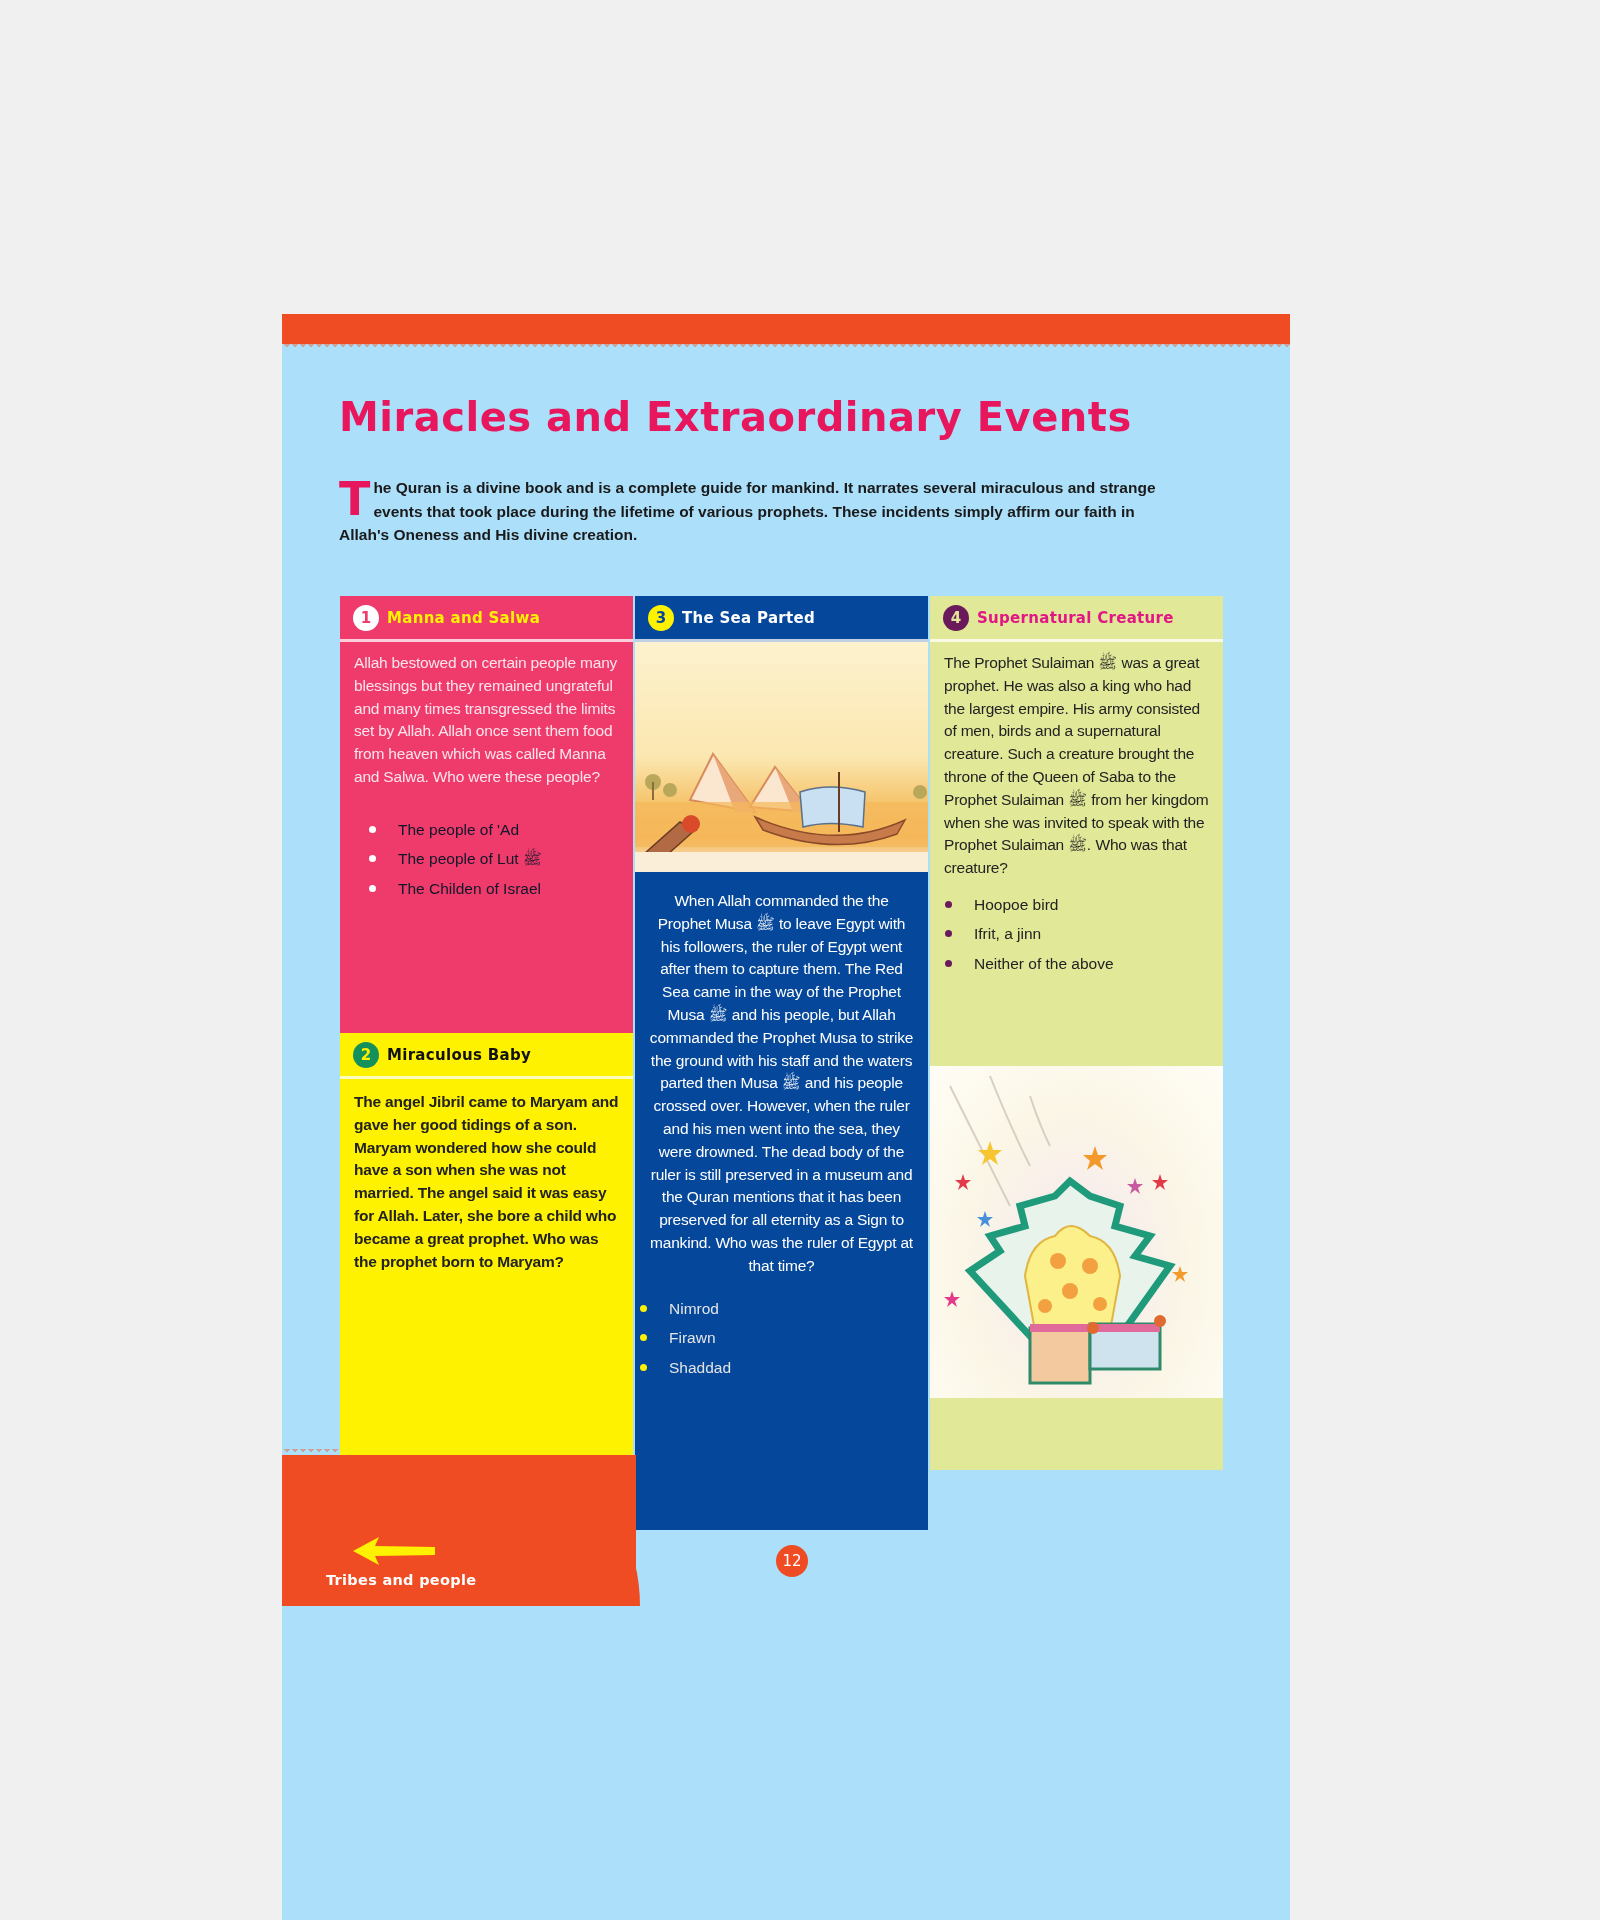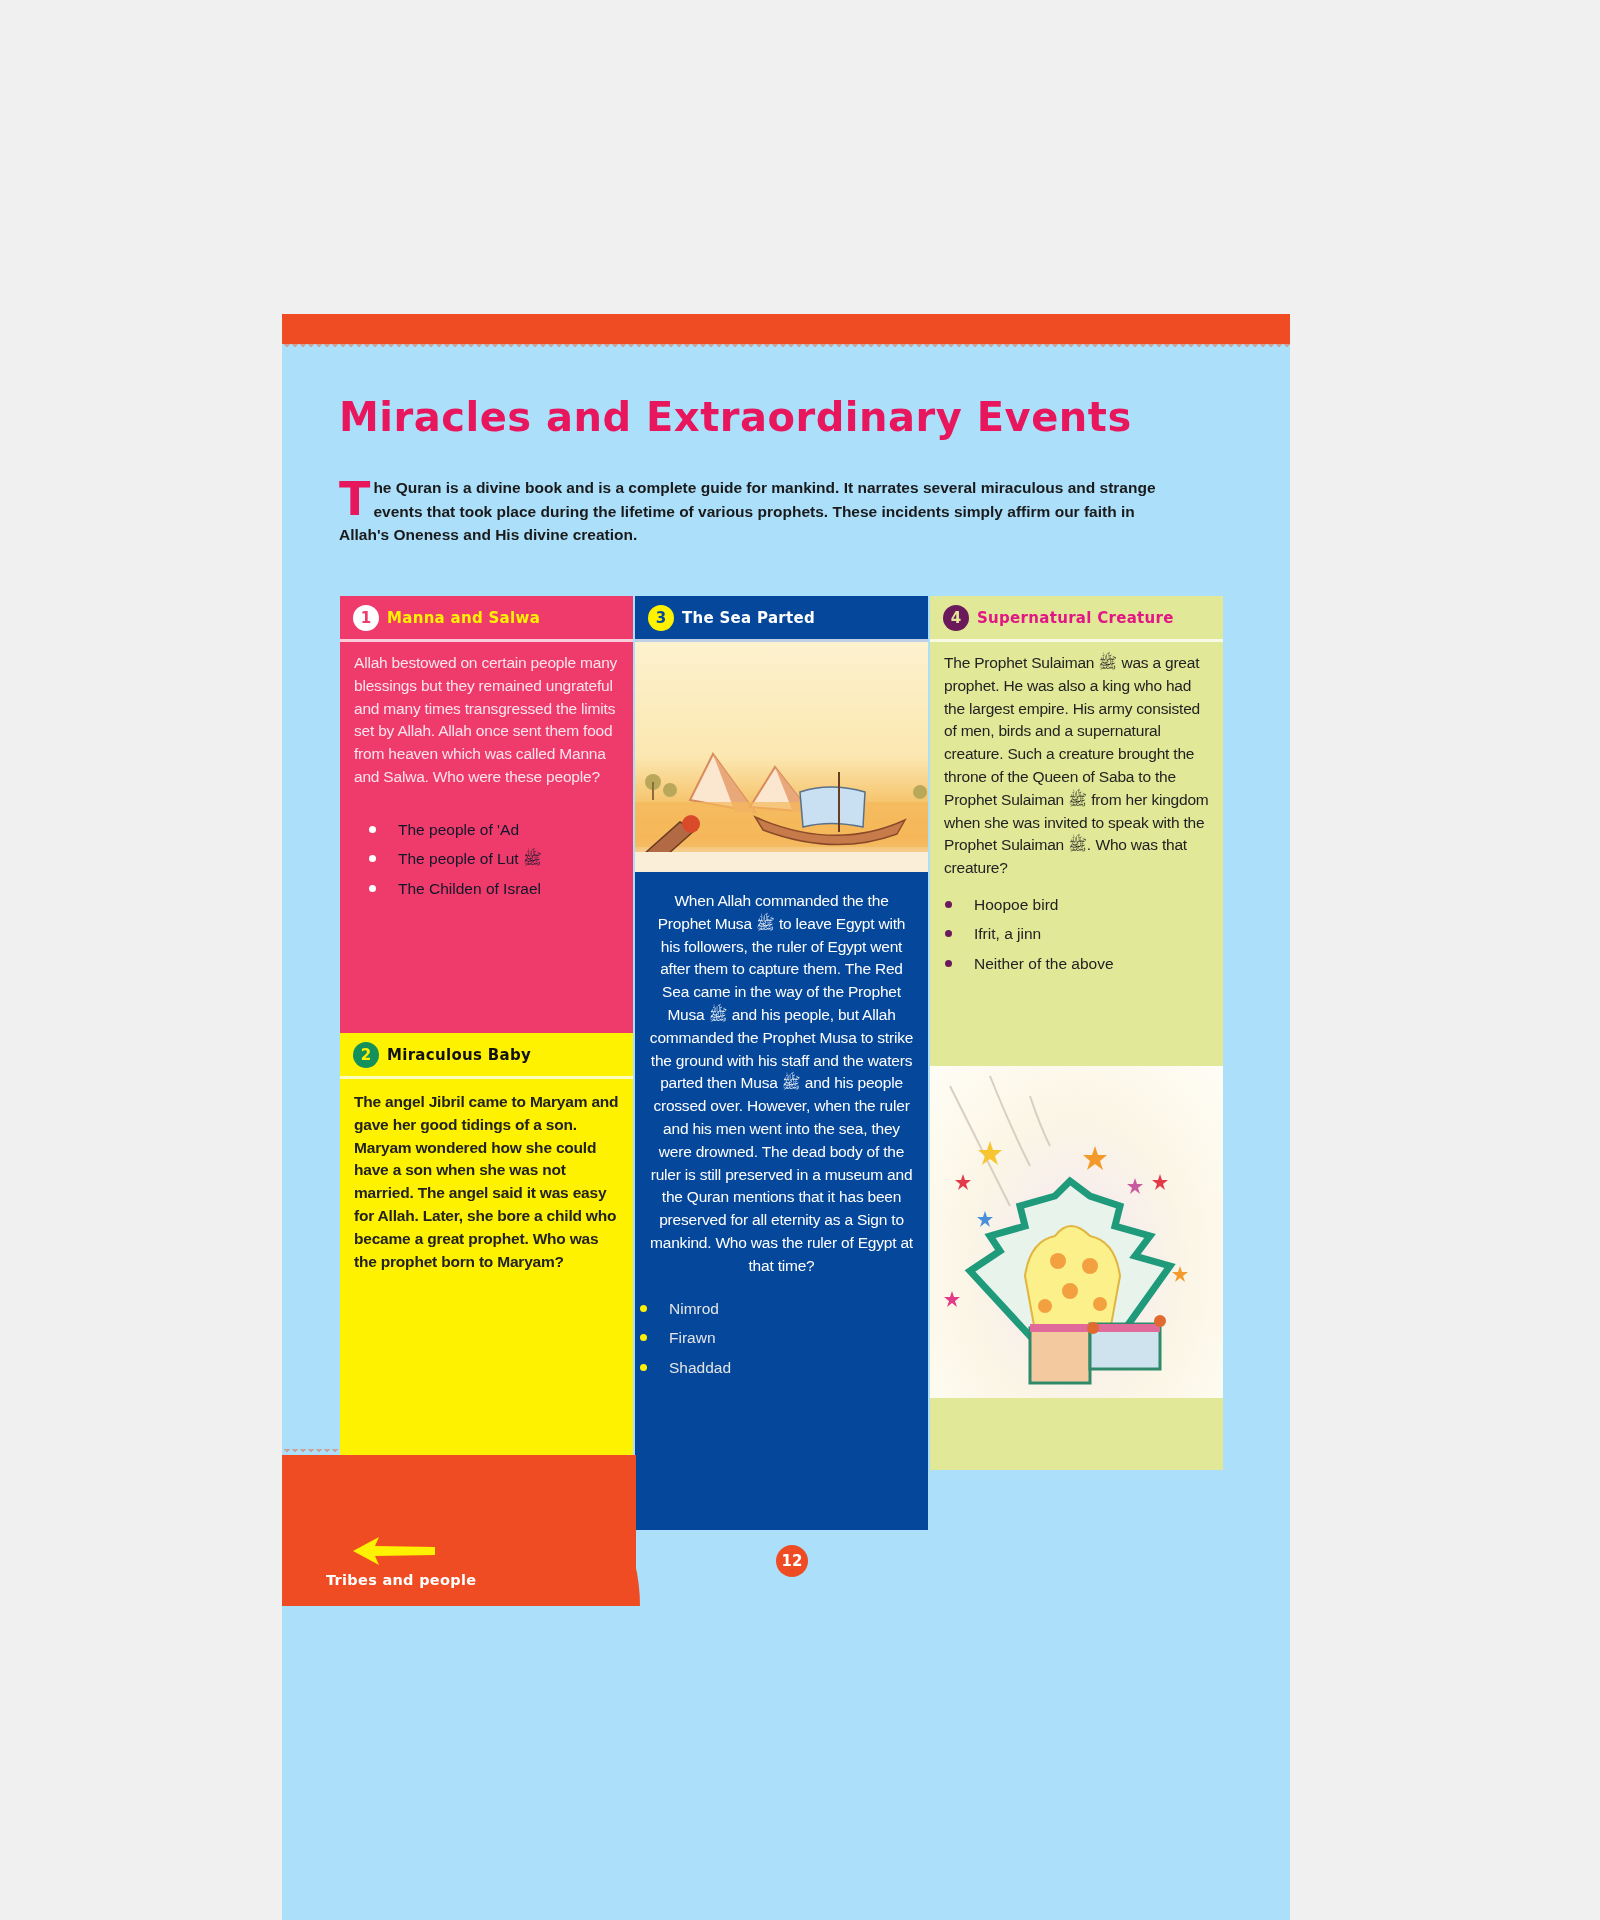--- a/index.html
+++ b/index.html
@@ -60,21 +60,21 @@
   .bottom-orange { position:absolute; left:0; top:1141px; width:354px; height:151px; background:#ef4c23;
     border-top-right-radius:0; }
   .bottom-orange-curve { position:absolute; left:288px; top:1178px; width:70px; height:114px; background:#ef4c23;
     border-top-right-radius:70px 114px; }
   .bottom-zig { position:absolute; left:0; top:1135px; width:58px; height:6px;
     background: linear-gradient(135deg, #c8a49c 25%, transparent 25%) -3px 0/8px 6px,
                 linear-gradient(225deg, #c8a49c 25%, transparent 25%) -3px 0/8px 6px; }
   .nav-prev { position:absolute; left:30px; top:1220px; display:flex; align-items:center; cursor:pointer;flex-direction:column; }
   .nav-prev .label { font-family:"DejaVu Sans", sans-serif; font-weight:bold; color:#fff; font-size:14.5px; margin-left:14px; letter-spacing:0.3px; }
   .page-num { position:absolute; left:494px; top:1231px; width:32px; height:32px; border-radius:50%; background:#ef4c23;
-    color:#fff; font-weight:bold; font-size:15px; display:flex; align-items:center; justify-content:center;text-align:center; }
+    color:#fff; font-weight:normal; font-size:15px; display:flex; align-items:center; justify-content:center;text-align:center; }
 </style>
 </head>
 <body>
 
 <div class="page">
   <div class="top-band"></div>
   <div class="top-zigzag"></div>
 
   <h1 class="title">Miracles and Extraordinary Events</h1>
 

